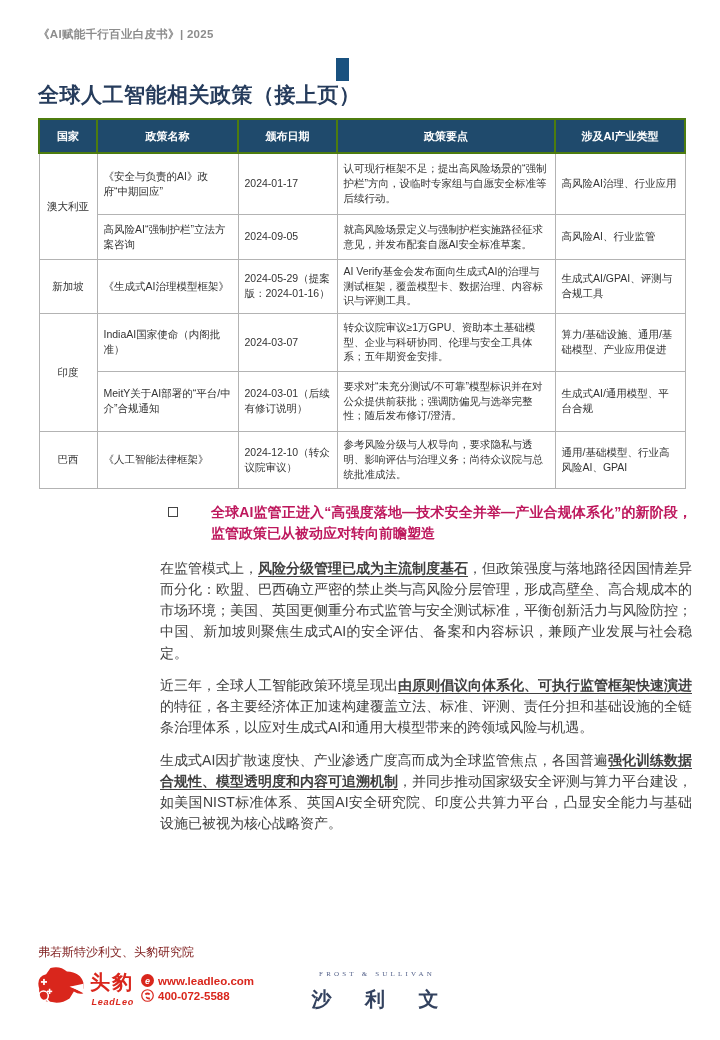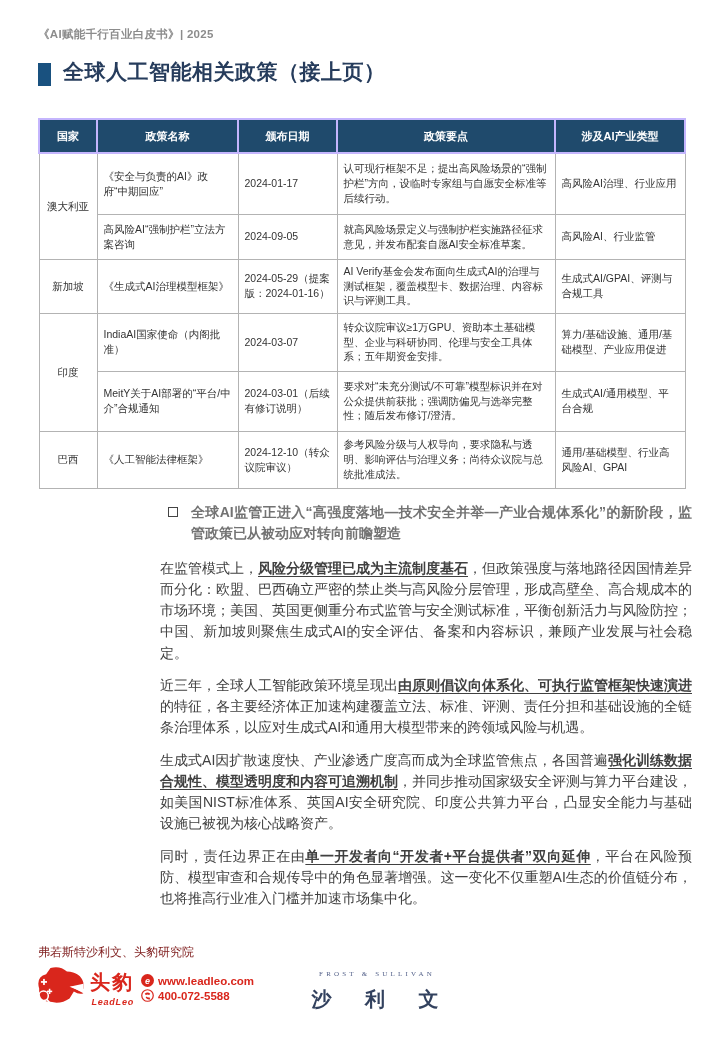--- a/index.html
+++ b/index.html
@@ -13,52 +13,52 @@
     color:#3d3d3d;
   }
 
   
   .meta-title {
     position:absolute; left:38px; top:27px;
     font-size:11.5px; font-weight:bold; color:#8c8c8c; letter-spacing:.3px;
   }
   .title-row {
     position:absolute; left:38px; top:58px;
-    display:flex; align-items:flex-end;
+    display:flex; align-items:flex-end;flex-direction:column;
   }
   .title-square { width:13px; height:23px; background:#19517F; margin-right:12px; flex-shrink:0; }
   .title-text { font-size:21px; font-weight:bold; color:#263C5C; letter-spacing:.5px; }
 
   
   table.policy {
     position:absolute; left:38px; top:118px;
     width:646px; border-collapse:collapse; table-layout:fixed;
   }
   table.policy th {
     background:#1F4A6C; color:#ffffff;
     font-size:11px; font-weight:bold; text-align:center;
-    border:2px solid #c4b5fd; padding:2px 3px; height:34px;
+    border:2px solid #4d7c0f; padding:2px 3px; height:34px;
   }
   table.policy td {
     border:1px solid #b3b3b3;
     font-size:10.5px; line-height:1.42; color:#333333;
     padding:3px 6px; vertical-align:middle; text-align:left;
     word-break:break-word;
   }
   table.policy td.country { text-align:center; }
   tr.r1 { height:61px; } tr.r2 { height:45px; } tr.r3 { height:54px; }
   tr.r4 { height:58px; } tr.r5 { height:60px; } tr.r6 { height:57px; }
 
   
   .insight {
     position:absolute; left:160px; top:502px; width:532px;
     font-size:14px; line-height:1.52; color:#404040; text-align:justify;
   }
   .insight-heading {
-    display:flex; font-weight:bold; color:#737373; margin-bottom:13px;
+    display:flex; font-weight:bold; color:#be185d; margin-bottom:13px;gap:20px;
   }
   .bullet-square {
     width:10px; height:10px; border:1.6px solid #444444;
     margin:5px 13px 0 8px; flex-shrink:0;
   }
   .para { margin-bottom:11px; }
   .em { font-weight:bold; text-decoration:underline; text-underline-offset:3px; }
 
   
   .footer-org {
@@ -164,21 +164,20 @@
 </table>
 
 <div class="insight">
   <div class="insight-heading">
     <span class="bullet-square"></span>
     <span>全球AI监管正进入“高强度落地—技术安全并举—产业合规体系化”的新阶段，监管政策已从被动应对转向前瞻塑造</span>
   </div>
   <p class="para"><span>在监管模式上，</span><span class="em">风险分级管理已成为主流制度基石</span><span>，但政策强度与落地路径因国情差异而分化：欧盟、巴西确立严密的禁止类与高风险分层管理，形成高壁垒、高合规成本的市场环境；美国、英国更侧重分布式监管与安全测试标准，平衡创新活力与风险防控；中国、新加坡则聚焦生成式AI的安全评估、备案和内容标识，兼顾产业发展与社会稳定。</span></p>
   <p class="para"><span>近三年，全球人工智能政策环境呈现出</span><span class="em">由原则倡议向体系化、可执行监管框架快速演进</span><span>的特征，各主要经济体正加速构建覆盖立法、标准、评测、责任分担和基础设施的全链条治理体系，以应对生成式AI和通用大模型带来的跨领域风险与机遇。</span></p>
   <p class="para"><span>生成式AI因扩散速度快、产业渗透广度高而成为全球监管焦点，各国普遍</span><span class="em">强化训练数据合规性、模型透明度和内容可追溯机制</span><span>，并同步推动国家级安全评测与算力平台建设，如美国NIST标准体系、英国AI安全研究院、印度公共算力平台，凸显安全能力与基础设施已被视为核心战略资产。</span></p>
-  <p class="para"><span>同时，责任边界正在由</span><span class="em">单一开发者向“开发者+平台提供者”双向延伸</span><span>，平台在风险预防、模型审查和合规传导中的角色显著增强。这一变化不仅重塑AI生态的价值链分布，也将推高行业准入门槛并加速市场集中化。</span></p>
 </div>
 
 <div class="footer-org">弗若斯特沙利文、头豹研究院</div>
 
 <div class="leadleo">
   <svg width="52" height="44" viewBox="0 0 60 50">
     <path d="M6,26 Q2,12 14,9 L19,2 Q30,-1 38,6 Q54,7 57,19 L57,26 L42,23 L57,31 Q52,33 46,29 L41,37 Q31,44 19,41 Q5,41 6,26 Z" fill="#D9261C"></path>
     <path d="M57,20 L41,23.5 L57,30 Z" fill="#ffffff"></path>
     <rect x="8" y="17" width="7" height="2" fill="#ffffff"></rect>
       <rect x="10.5" y="14.5" width="2" height="7" fill="#ffffff"></rect>

